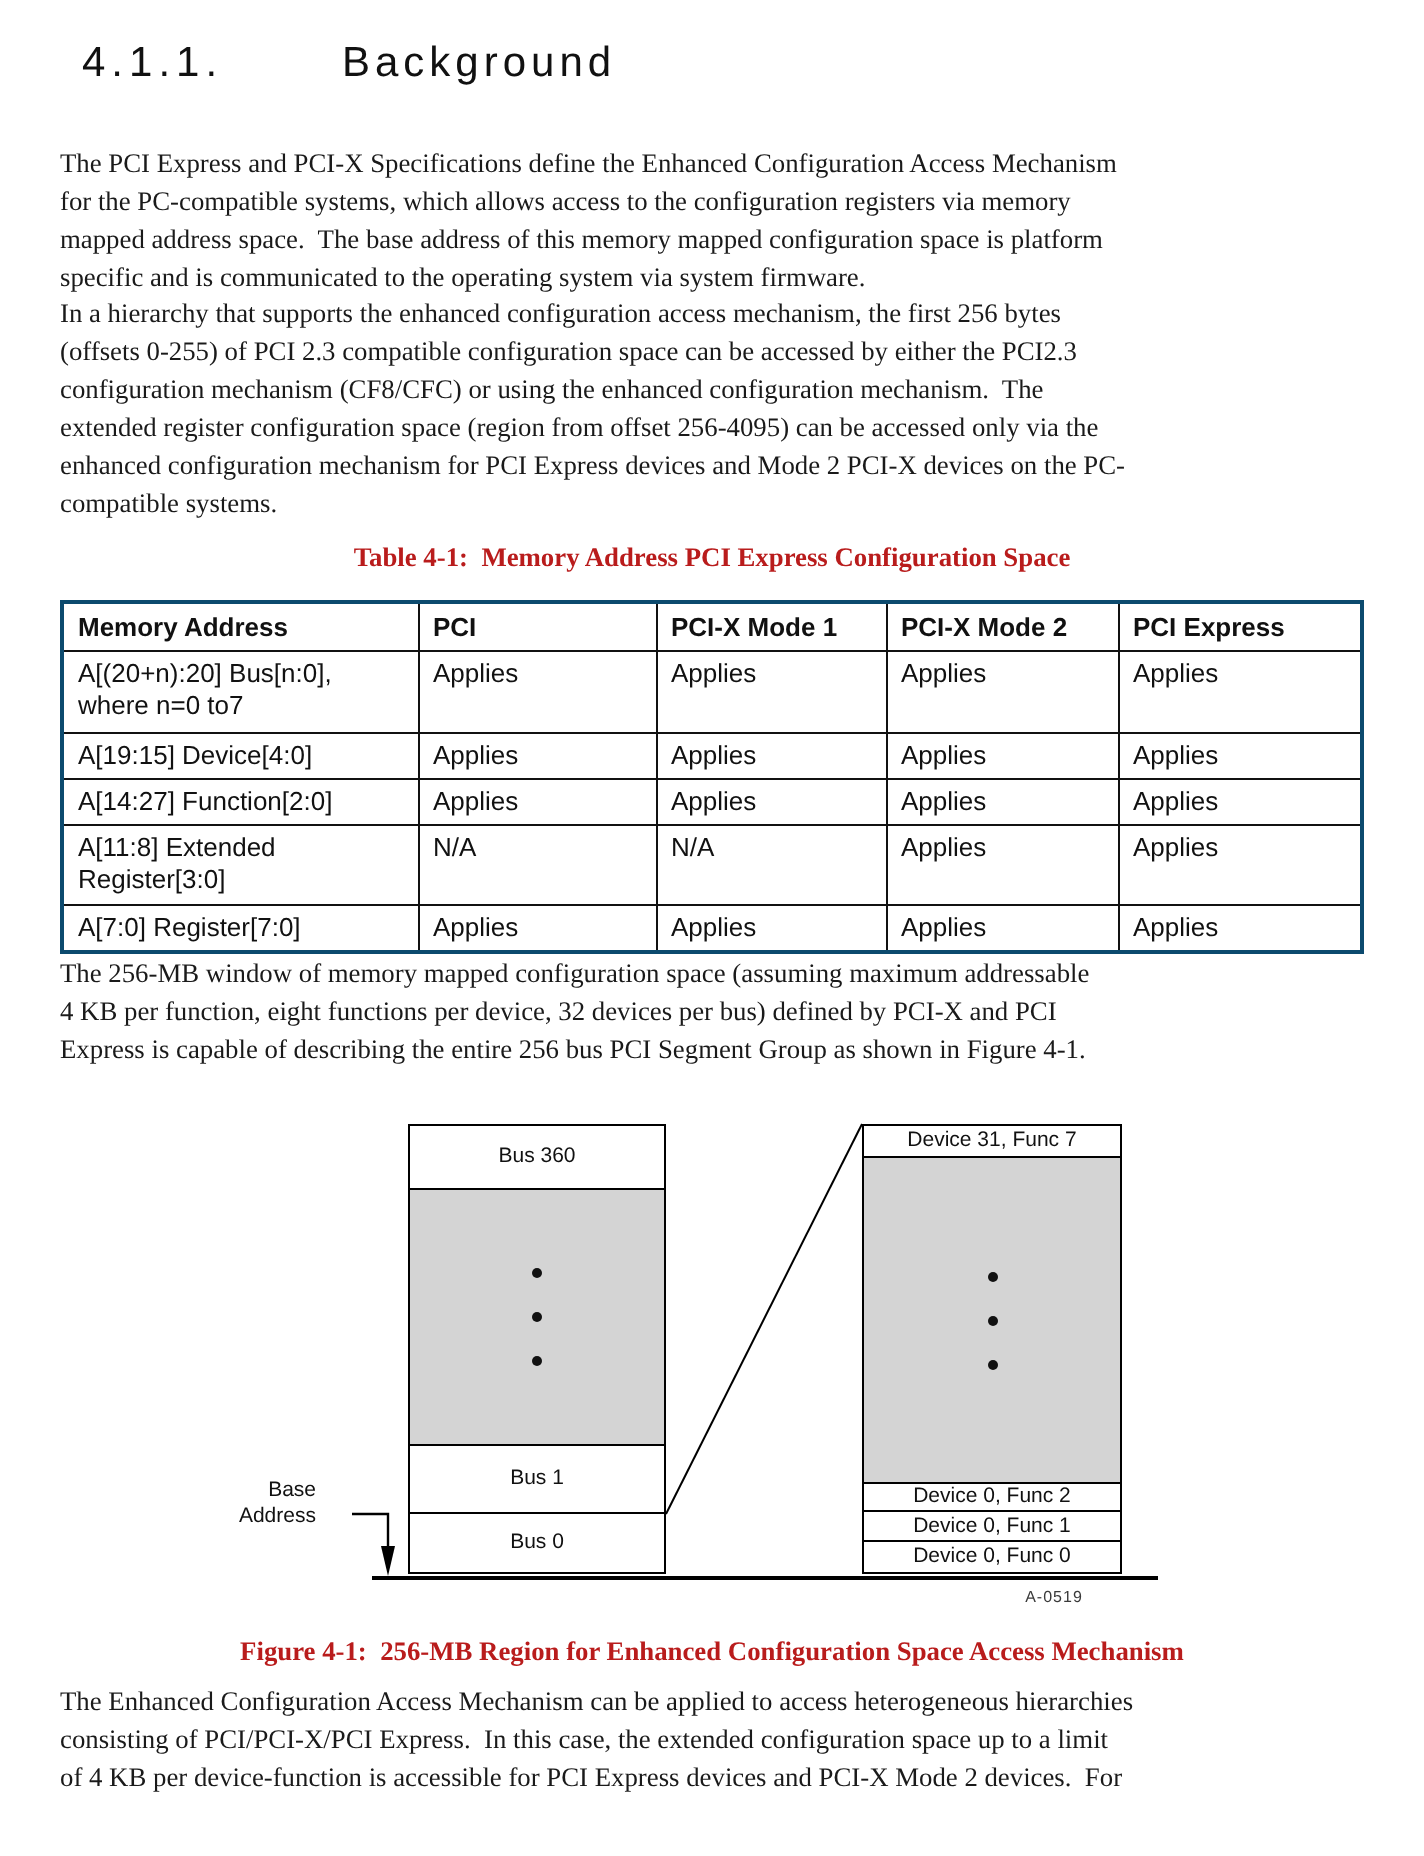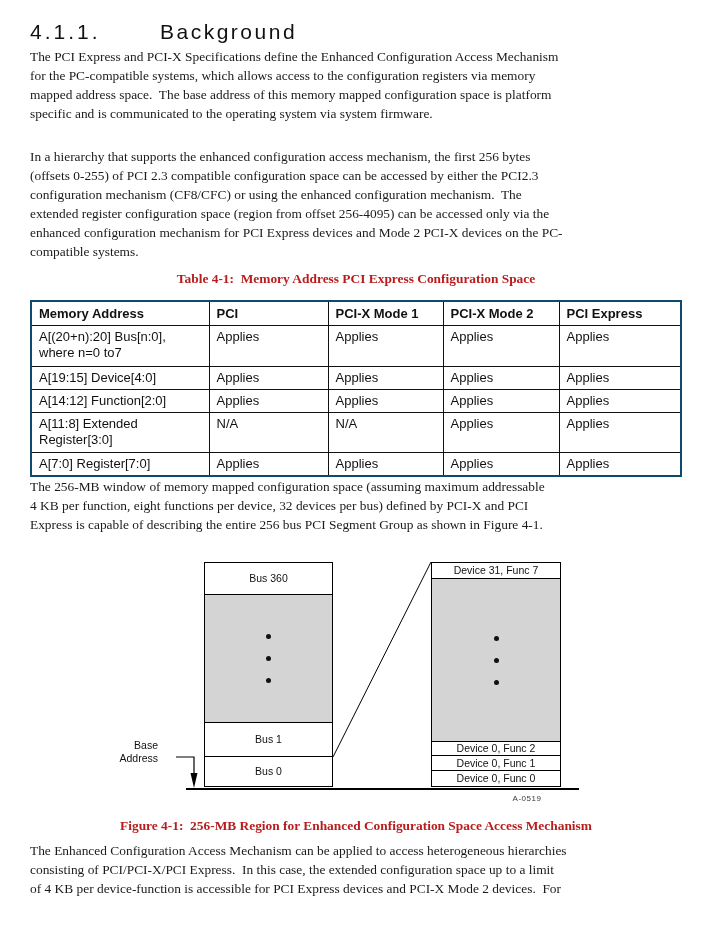--- a/index.html
+++ b/index.html
@@ -11,28 +11,28 @@
     font-family:"Liberation Serif", serif;
     overflow:hidden;
   }
   
   .heading{
     position:absolute;left:30px;top:20px;
     font-family:"Liberation Sans", sans-serif;
     font-size:21px;letter-spacing:2.5px;font-weight:400;color:#111;
     white-space:nowrap;
   }
-  .heading .h-number{display:inline-block;width:130px;letter-spacing:3px;}
+  .heading .h-number{display:inline-block;width:130px;letter-spacing:3px;margin-left:11px;}
   
   .para{
     position:absolute;left:30px;width:664px;
     font-size:13.4px;line-height:19px;
     white-space:pre-wrap;
   }
-  .p1{top:47px;}
+  .p1{top:72px;}
   .p2{top:147px;}
   .p3{top:477px;}
   .p4{top:841px;}
   
   .caption{
     position:absolute;left:0;width:712px;text-align:center;
     font-weight:bold;font-size:13.4px;white-space:pre;color:#b91c1c;
   }
   .table-caption{top:271px;}
   .figure-caption{top:818px;}
@@ -136,21 +136,21 @@
         <td>Applies</td>
       </tr>
       <tr class="r-short">
         <td>A[19:15] Device[4:0]</td>
         <td>Applies</td>
         <td>Applies</td>
         <td>Applies</td>
         <td>Applies</td>
       </tr>
       <tr class="r-short">
-        <td>A[14:12] Function[2:0]</td>
+        <td>A[14:27] Function[2:0]</td>
         <td>Applies</td>
         <td>Applies</td>
         <td>Applies</td>
         <td>Applies</td>
       </tr>
       <tr class="r-tall2">
         <td>A[11:8] Extended
 Register[3:0]</td>
         <td>N/A</td>
         <td>N/A</td>

